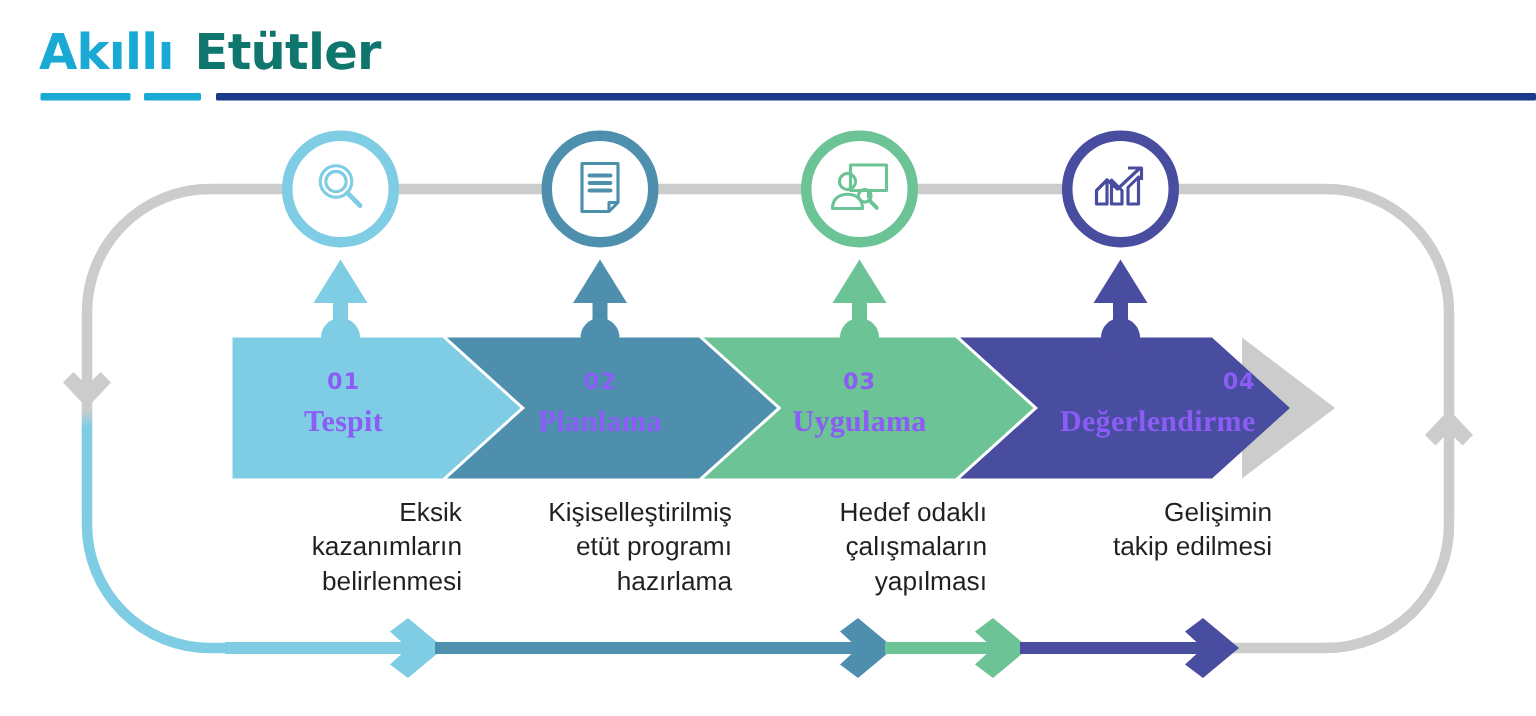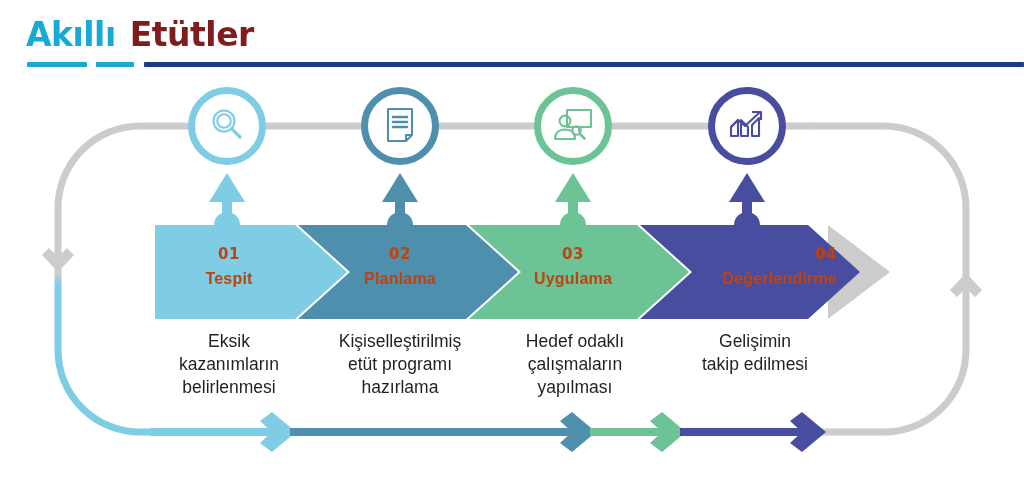--- a/index.html
+++ b/index.html
@@ -40,21 +40,21 @@
   }
   .title-word {
     font-family: "DejaVu Sans", sans-serif;
     font-weight: bold;
     font-size: 33px;
     letter-spacing: -0.5px;
     line-height: 1;
     text-align: right;
   }
   .title-akilli { color: #19a9d5; }
-  .title-etutler { color: #7f1d1d; }
+  .title-etutler { color: #0f766e; }
 
   .rule-seg {
     position: absolute;
     height: 5px;
     border-radius: 1px;
   }
   .rule-a { left: 1px;   top: 44px; width: 60px;  background: #19a9d5; }
   .rule-b { left: 70px;  top: 44px; width: 38px;  background: #19a9d5; }
   .rule-c { left: 118px; top: 44px; width: 880px; background: #1b3a8c; }
 
@@ -80,42 +80,42 @@
     display: flex;
     align-items: center;
     justify-content: center;
   }
   .icon-node svg { display: block; }
 
   
   .chev-label {
     position: absolute;
     text-align: center;
-    color: #c2410c;
+    color: #8b5cf6;
     pointer-events: none;
   }
   .chev-num {
     font-family: "DejaVu Sans", sans-serif;
     font-weight: bold;
     font-size: 15px;
     letter-spacing: 0.5px;
     margin-bottom: 7px;
   }
   .chev-name {
-    font-family: Liberation Sans, sans-serif;
+    font-family: Liberation Serif, serif;
     font-weight: bold;
-    font-size: 16px;
+    font-size: 20px;
     letter-spacing: 0.2px;
     white-space: nowrap;
   }
 
   
   .desc {
     position: absolute;
-    text-align: center;
+    text-align: right;
     color: #231f20;
     font-family: "Liberation Sans", sans-serif;
     font-size: 17.5px;
     line-height: 1.32;
   }
 </style>
 </head>
 <body>
 
 <div id="stage">

